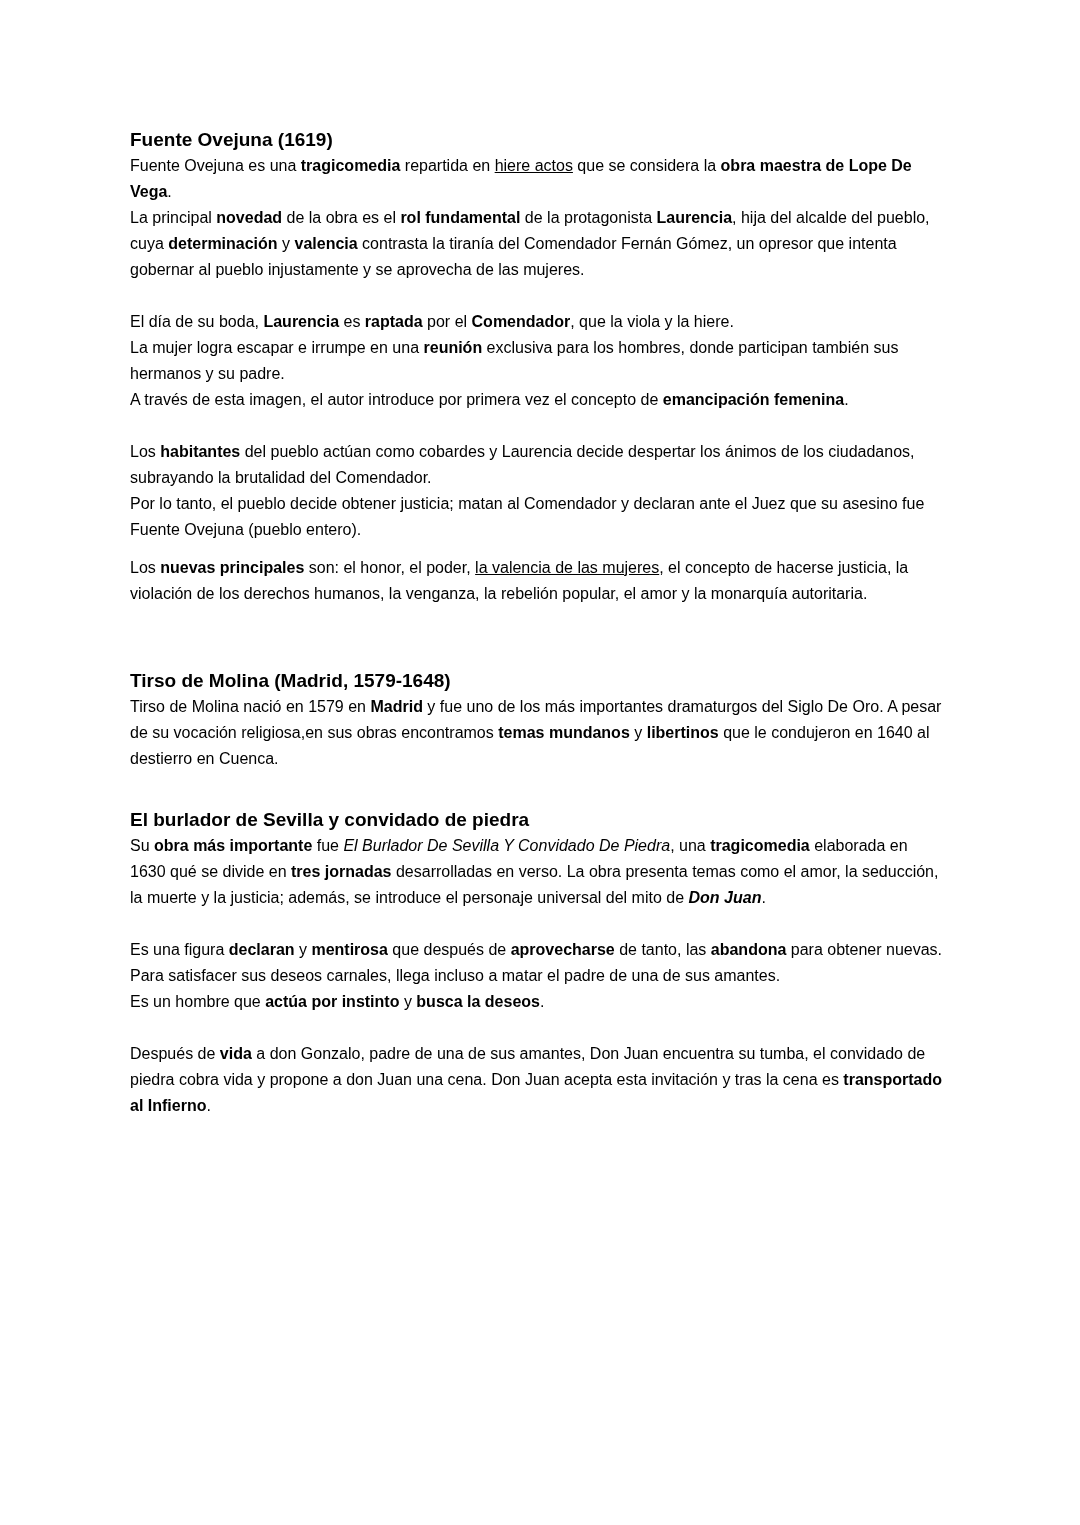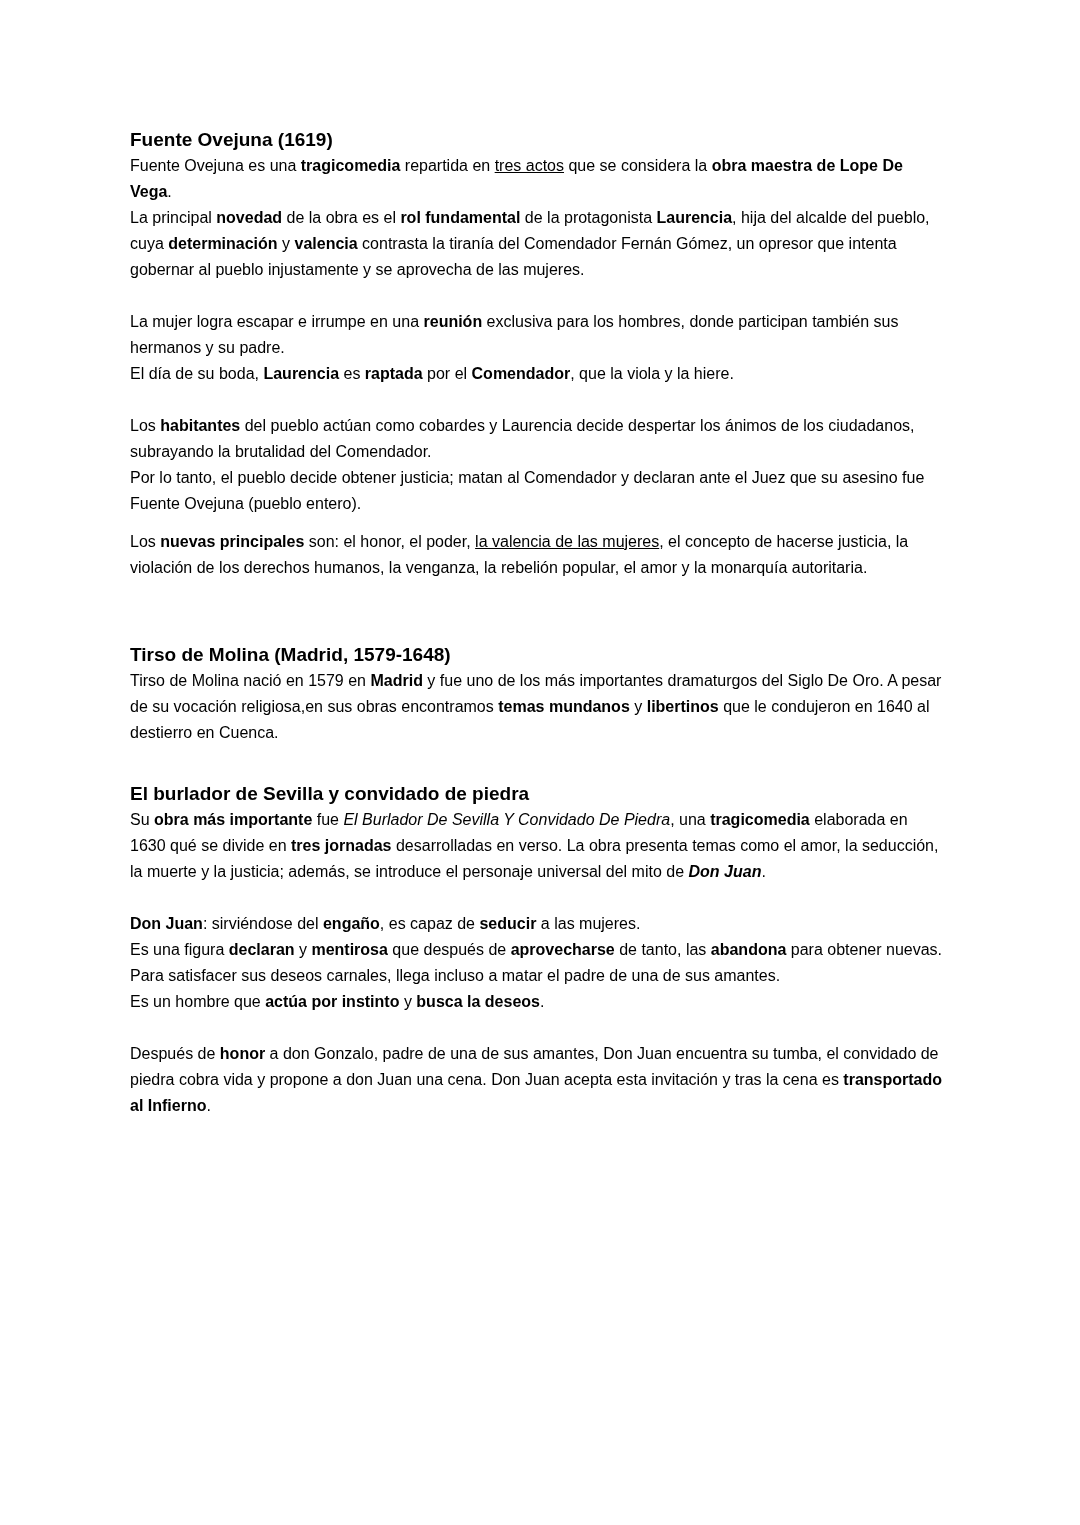--- a/index.html
+++ b/index.html
@@ -34,38 +34,38 @@
   .b { font-weight: 700; }
   .i { font-style: italic; }
   .u { text-decoration: underline; }
 </style>
 </head>
 <body>
 
 <div class="page">
   <div>
       <p class="heading"><span class="run b">Fuente Ovejuna (1619)</span></p>
-      <p class="para"><span class="run">Fuente Ovejuna es una </span><span class="run b">tragicomedia</span><span class="run"> repartida en </span><span class="run u">tres actos</span><span class="run"> que se considera la </span><span class="run b">obra maestra de Lope De Vega</span><span class="run">.</span></p>
+      <p class="para"><span class="run">Fuente Ovejuna es una </span><span class="run b">tragicomedia</span><span class="run"> repartida en </span><span class="run u">hiere actos</span><span class="run"> que se considera la </span><span class="run b">obra maestra de Lope De Vega</span><span class="run">.</span></p>
       <p class="para"><span class="run">La principal </span><span class="run b">novedad</span><span class="run"> de la obra es el </span><span class="run b">rol fundamental</span><span class="run"> de la protagonista </span><span class="run b">Laurencia</span><span class="run">, hija del alcalde del pueblo, cuya </span><span class="run b">determinación</span><span class="run"> y </span><span class="run b">valencia</span><span class="run"> contrasta la tiranía del Comendador Fernán Gómez, un opresor que intenta gobernar al pueblo injustamente y se aprovecha de las mujeres.</span></p>
       <div class="blank"></div>
+      <p class="para"><span class="run">El día de su boda, </span><span class="run b">Laurencia</span><span class="run"> es </span><span class="run b">raptada</span><span class="run"> por el </span><span class="run b">Comendador</span><span class="run">, que la viola y la hiere.</span></p>
       <p class="para"><span class="run">La mujer logra escapar e irrumpe en una </span><span class="run b">reunión</span><span class="run"> exclusiva para los hombres, donde participan también sus hermanos y su padre.</span></p>
-      <p class="para"><span class="run">El día de su boda, </span><span class="run b">Laurencia</span><span class="run"> es </span><span class="run b">raptada</span><span class="run"> por el </span><span class="run b">Comendador</span><span class="run">, que la viola y la hiere.</span></p>
+      <p class="para"><span class="run">A través de esta imagen, el autor introduce por primera vez el concepto de </span><span class="run b">emancipación femenina</span><span class="run">.</span></p>
       <div class="blank"></div>
       <p class="para"><span class="run">Los </span><span class="run b">habitantes</span><span class="run"> del pueblo actúan como cobardes y Laurencia decide despertar los ánimos de los ciudadanos, subrayando la brutalidad del Comendador.</span></p>
       <p class="para"><span class="run">Por lo tanto, el pueblo decide obtener justicia; matan al Comendador y declaran ante el Juez que su asesino fue Fuente Ovejuna (pueblo entero).</span></p>
       <div class="blank-small"></div>
       <p class="para"><span class="run">Los </span><span class="run b">nuevas principales</span><span class="run"> son: el honor, el poder, </span><span class="run u">la valencia de las mujeres</span><span class="run">, el concepto de hacerse justicia, la violación de los derechos humanos, la venganza, la rebelión popular, el amor y la monarquía autoritaria.</span></p>
       <div class="blank"></div>
       <div class="blank"></div>
       <p class="heading"><span class="run b">Tirso de Molina (Madrid, 1579-1648)</span></p>
       <p class="para"><span class="run">Tirso de Molina nació en 1579 en </span><span class="run b">Madrid</span><span class="run"> y fue uno de los más importantes dramaturgos del Siglo De Oro. A pesar de su vocación religiosa,en sus obras encontramos </span><span class="run b">temas mundanos</span><span class="run"> y </span><span class="run b">libertinos</span><span class="run"> que le condujeron en 1640 al destierro en Cuenca.</span></p>
       <div class="blank"></div>
       <p class="heading"><span class="run b">El burlador de Sevilla y convidado de piedra</span></p>
       <p class="para"><span class="run">Su </span><span class="run b">obra más importante</span><span class="run"> fue </span><span class="run i">El Burlador De Sevilla Y Convidado De Piedra</span><span class="run">, una </span><span class="run b">tragicomedia</span><span class="run"> elaborada en 1630 qué se divide en </span><span class="run b">tres jornadas</span><span class="run"> desarrolladas en verso. La obra presenta temas como el amor, la seducción, la muerte y la justicia; además, se introduce el personaje universal del mito de </span><span class="run b i">Don Juan</span><span class="run">.</span></p>
       <div class="blank"></div>
-      <p class="para"><span class="run b">Don Juan</span><span class="run">: sirviéndose del </span><span class="run b">engaño</span><span class="run">, es capaz de </span><span class="run b">seducir</span><span class="run"> a las mujeres.</span></p>
       <p class="para"><span class="run">Es una figura </span><span class="run b">declaran</span><span class="run"> y </span><span class="run b">mentirosa</span><span class="run"> que después de </span><span class="run b">aprovecharse</span><span class="run"> de tanto, las </span><span class="run b">abandona</span><span class="run"> para obtener nuevas.</span></p>
       <p class="para"><span class="run">Para satisfacer sus deseos carnales, llega incluso a matar el padre de una de sus amantes.</span></p>
       <p class="para"><span class="run">Es un hombre que </span><span class="run b">actúa por instinto</span><span class="run"> y </span><span class="run b">busca la deseos</span><span class="run">.</span></p>
       <div class="blank"></div>
-      <p class="para"><span class="run">Después de </span><span class="run b">honor</span><span class="run"> a don Gonzalo, padre de una de sus amantes, Don Juan encuentra su tumba, el convidado de piedra cobra vida y propone a don Juan una cena. Don Juan acepta esta invitación y tras la cena es </span><span class="run b">transportado al Infierno</span><span class="run">.</span></p>
+      <p class="para"><span class="run">Después de </span><span class="run b">vida</span><span class="run"> a don Gonzalo, padre de una de sus amantes, Don Juan encuentra su tumba, el convidado de piedra cobra vida y propone a don Juan una cena. Don Juan acepta esta invitación y tras la cena es </span><span class="run b">transportado al Infierno</span><span class="run">.</span></p>
     </div>
 </div>
 
 </body></html>

